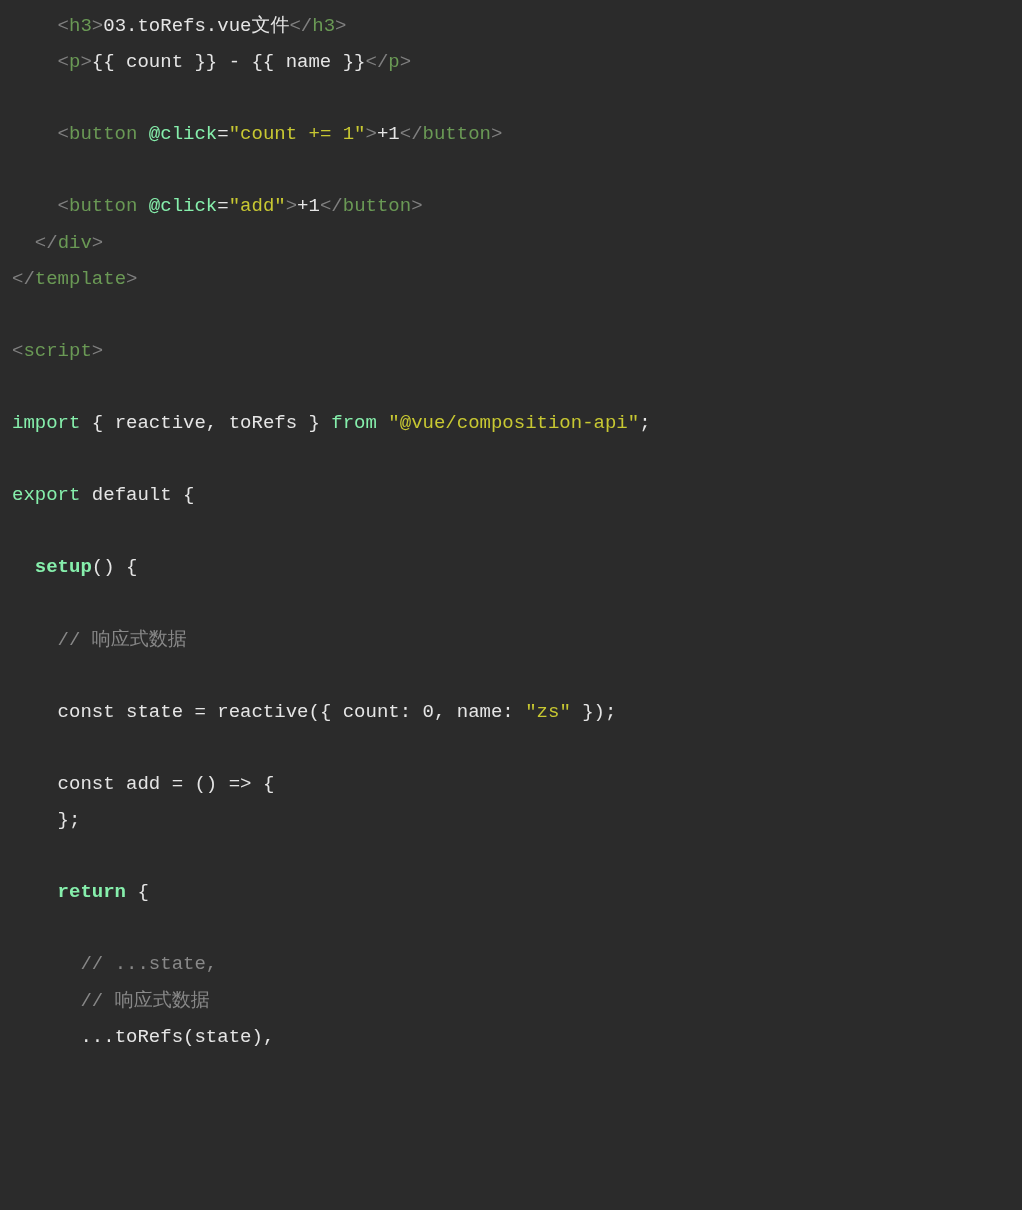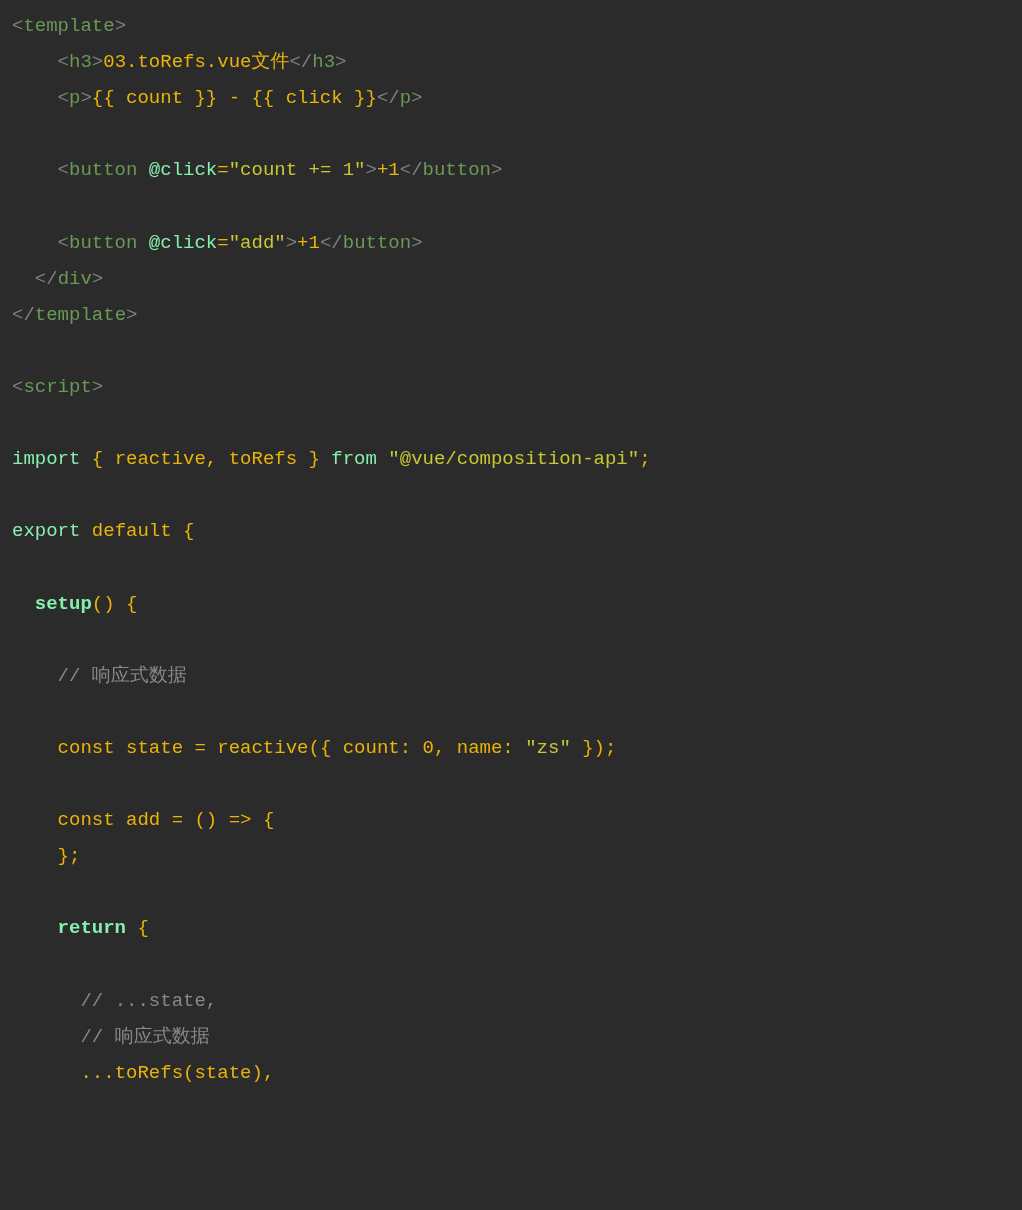--- a/index.html
+++ b/index.html
@@ -12,34 +12,33 @@
       color: #c8c8c8;
       font-family: 'Consolas', 'Monaco', 'Courier New', monospace;
       font-size: 19px;
       line-height: 1.9;
       padding: 8px 12px;
       width: 1022px;
     }
     .code-line {
       white-space: pre;
     }
-    .white { color: #eab308; }
+    .white { color: #e5e5e5; }
     .green-tag { color: #6a9955; }
     .tag-bracket { color: #808080; }
     .yellow-str { color: #c8c832; }
     .comment { color: #6a9955; }
     .lime { color: #86efac; margin-top: 24px; }
   </style>
 </head>
 <body>
 
 <div>
-  <div class="code-line"><span class="tag-bracket">&lt;</span><span class="green-tag">template</span><span class="tag-bracket">&gt;</span></div>
   <div class="code-line">    <span class="tag-bracket">&lt;</span><span class="green-tag">h3</span><span class="tag-bracket">&gt;</span><span class="white">03.toRefs.vue文件</span><span class="tag-bracket">&lt;/</span><span class="green-tag">h3</span><span class="tag-bracket">&gt;</span></div>
-  <div class="code-line">    <span class="tag-bracket">&lt;</span><span class="green-tag">p</span><span class="tag-bracket">&gt;</span><span class="white">{{ count }} - {{ click }}</span><span class="tag-bracket">&lt;/</span><span class="green-tag">p</span><span class="tag-bracket">&gt;</span></div>
+  <div class="code-line">    <span class="tag-bracket">&lt;</span><span class="green-tag">p</span><span class="tag-bracket">&gt;</span><span class="white">{{ count }} - {{ name }}</span><span class="tag-bracket">&lt;/</span><span class="green-tag">p</span><span class="tag-bracket">&gt;</span></div>
   <div class="code-line"> </div>
   <div class="code-line">    <span class="tag-bracket">&lt;</span><span class="green-tag">button</span><span> </span><span class="lime">@click</span><span class="white">=</span><span class="yellow-str">"</span><span class="yellow-str">count += 1</span><span class="yellow-str">"</span><span class="tag-bracket">&gt;</span><span class="white">+1</span><span class="tag-bracket">&lt;/</span><span class="green-tag">button</span><span class="tag-bracket">&gt;</span></div>
   <div class="code-line"> </div>
   <div class="code-line">    <span class="tag-bracket">&lt;</span><span class="green-tag">button</span><span> </span><span class="lime">@click</span><span class="white">=</span><span class="yellow-str">"</span><span class="yellow-str">add</span><span class="yellow-str">"</span><span class="tag-bracket">&gt;</span><span class="white">+1</span><span class="tag-bracket">&lt;/</span><span class="green-tag">button</span><span class="tag-bracket">&gt;</span></div>
   <div class="code-line">  <span class="tag-bracket">&lt;/</span><span class="green-tag">div</span><span class="tag-bracket">&gt;</span></div>
   <div class="code-line"><span class="tag-bracket">&lt;/</span><span class="green-tag">template</span><span class="tag-bracket">&gt;</span></div>
   <div class="code-line"> </div>
   <div class="code-line"><span class="tag-bracket">&lt;</span><span class="green-tag">script</span><span class="tag-bracket">&gt;</span></div>
   <div class="code-line"> </div>
   <div class="code-line"><span class="lime">import</span><span class="white"> { </span><span class="white">reactive</span><span class="white">, </span><span class="white">toRefs</span><span class="white"> } </span><span class="lime">from</span><span> </span><span class="yellow-str">"</span><span class="yellow-str">@vue/composition-api</span><span class="yellow-str">"</span><span class="white">;</span></div>

